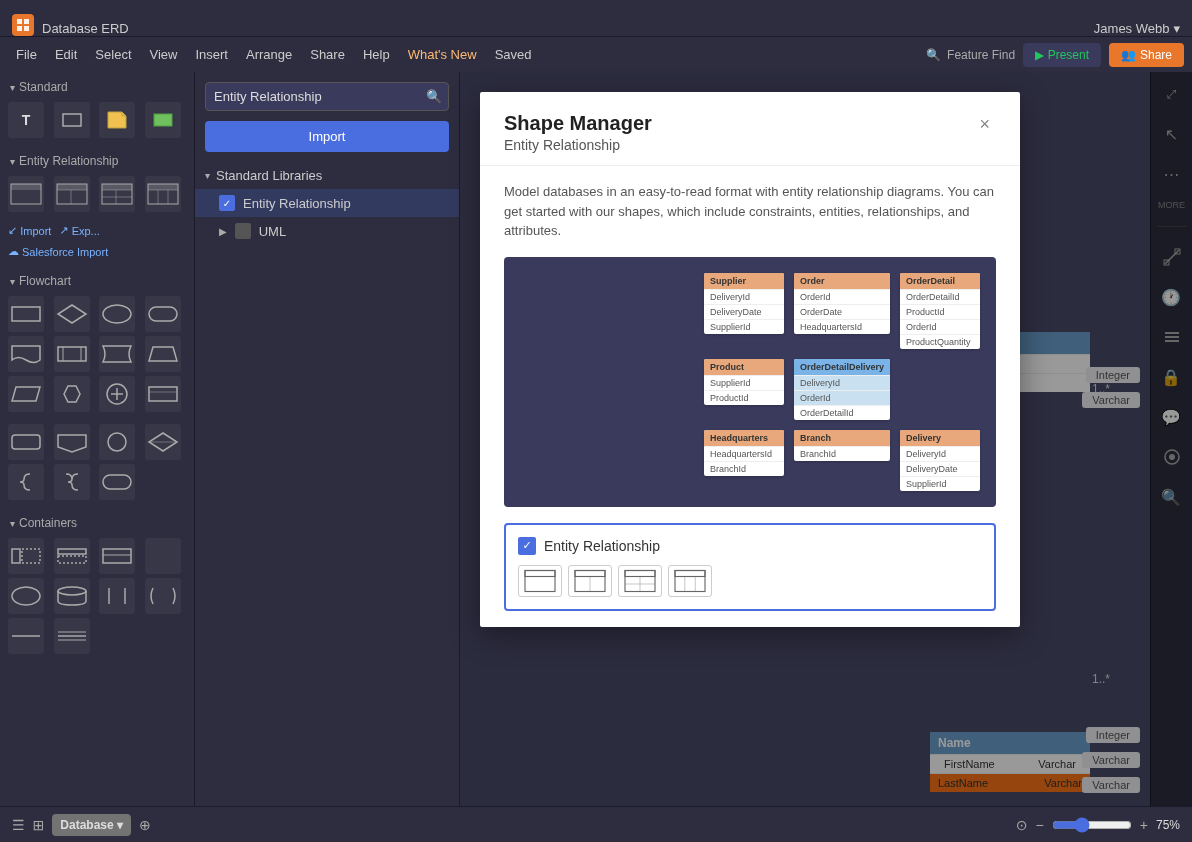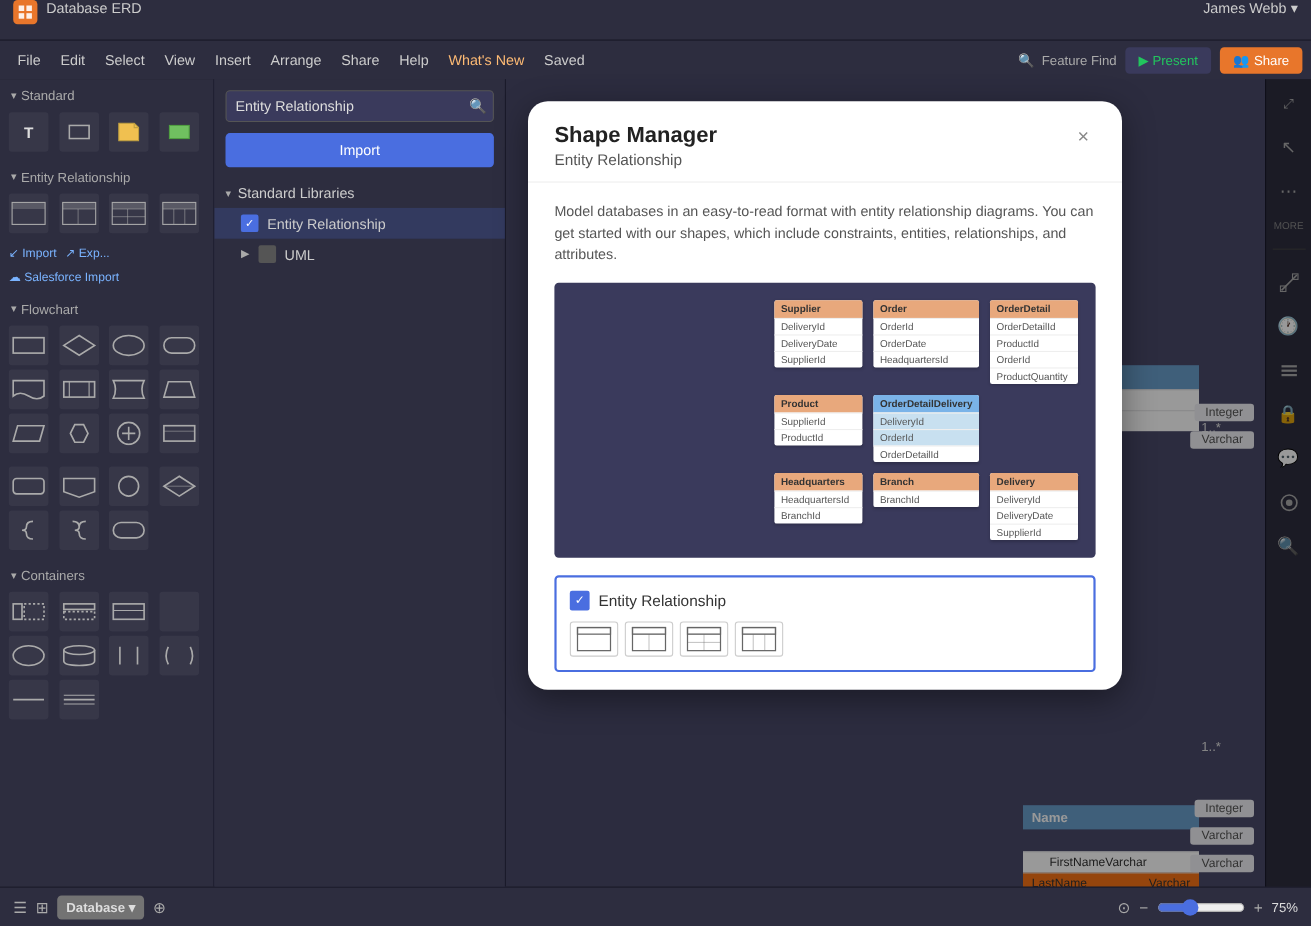--- a/index.html
+++ b/index.html
@@ -3,21 +3,21 @@
   <meta charset="utf-8">
   <style>
     * { box-sizing: border-box; margin: 0; padding: 0; }
     body { font-family: -apple-system, BlinkMacSystemFont, 'Segoe UI', sans-serif; font-size: 13px; background: #1e1e2e; color: #333; overflow: hidden; width: 1192px; height: 842px; }
 
     
     #titlebar {
       height: 36px;
       background: #2d2d3f;
       display: flex;
-      align-items: flex-start;
+      align-items: flex-end;
       padding: 0 12px;
       color: #ccc;
       font-size: 13px;
       gap: 8px;
     }
     #titlebar .app-icon {
       width: 22px; height: 22px;
       background: #e8762b;
       border-radius: 4px;
       display: flex; align-items: center; justify-content: center;
@@ -228,21 +228,21 @@
     .lib-item-checkbox-empty {
       width: 16px; height: 16px;
       background: #555;
       border-radius: 2px;
     }
 
     
     #shape-manager-dialog {
       width: 540px;
       background: white;
-      border-radius: 18px;
+      border-radius: 2px;
       margin: 20px 0 20px 20px;
       max-height: calc(100% - 40px);
       overflow-y: auto;
       box-shadow: 0 8px 30px rgba(0,0,0,0.4);
       z-index: 12;
     }
     .dialog-header {
       display: flex;
       align-items: flex-start;
       justify-content: space-between;
@@ -707,21 +707,21 @@
         </div>
       <div style="background:white;padding:3px 8px;font-size:11px;border-top:1px solid #eee;display:flex;justify-content:space-between;">
           <span>Varchar</span>
         </div>
     </div>
     <div style="position:absolute;top:310px;right:40px;font-size:12px;color:#ddd;">1..*</div>
     <div style="position:absolute;top:600px;right:40px;font-size:12px;color:#ddd;">1..*</div>
 
     <div style="position:absolute;top:660px;right:60px;width:160px;">
       <div style="background:#6a9fcc;color:white;padding:4px 8px;font-weight:600;font-size:12px;">Name</div>
-      <div style="background:white;padding:3px 24px;font-size:11px;border-top:1px solid #eee;display:flex;justify-content:flex-start;margin-top:20px;">
+      <div style="background:white;padding:3px 14px;font-size:11px;border-top:1px solid #eee;display:flex;justify-content:space-between;">
           <span>FirstName</span>
           <span>Varchar</span>
         </div>
       <div style="background:#f97316;padding:3px 8px;font-size:11px;border-top:1px solid #eee;display:flex;justify-content:space-between;">
           <span>LastName</span>
           <span>Varchar</span>
         </div>
     </div>
 
     <div style="position:absolute;top:295px;right:10px;background:#f0f0f5;padding:2px 10px;border-radius:3px;font-size:11px;color:#555;">Integer</div>

